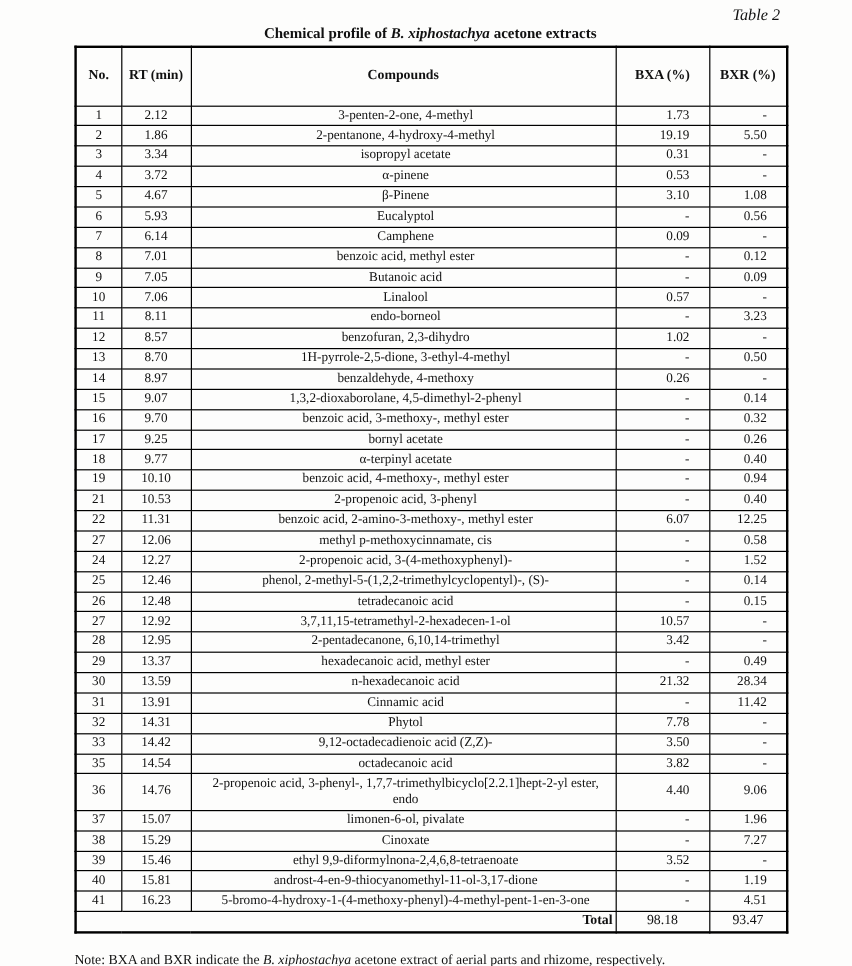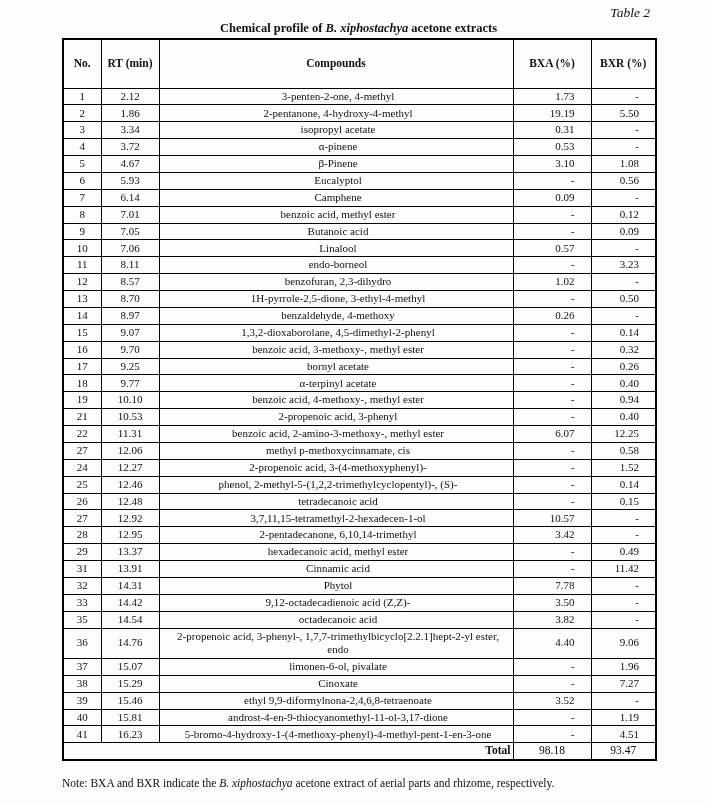--- a/index.html
+++ b/index.html
@@ -282,20 +282,27 @@
           <td class="col-val">-</td>
         </tr>
         <tr>
           <td class="col-no">29</td>
           <td class="col-rt">13.37</td>
           <td class="col-compound">hexadecanoic acid, methyl ester</td>
           <td class="col-val">-</td>
           <td class="col-val">0.49</td>
         </tr>
         <tr>
+          <td class="col-no">30</td>
+          <td class="col-rt">13.59</td>
+          <td class="col-compound">n-hexadecanoic acid</td>
+          <td class="col-val">21.32</td>
+          <td class="col-val">28.34</td>
+        </tr>
+        <tr>
           <td class="col-no">31</td>
           <td class="col-rt">13.91</td>
           <td class="col-compound">Cinnamic acid</td>
           <td class="col-val">-</td>
           <td class="col-val">11.42</td>
         </tr>
         <tr>
           <td class="col-no">32</td>
           <td class="col-rt">14.31</td>
           <td class="col-compound">Phytol</td>

